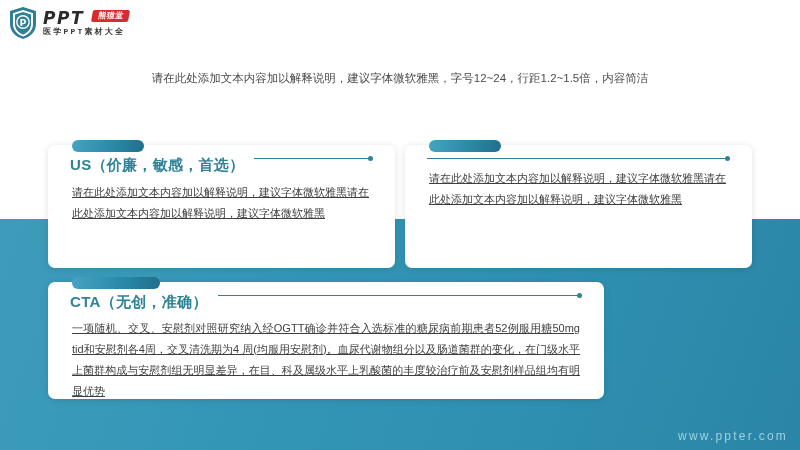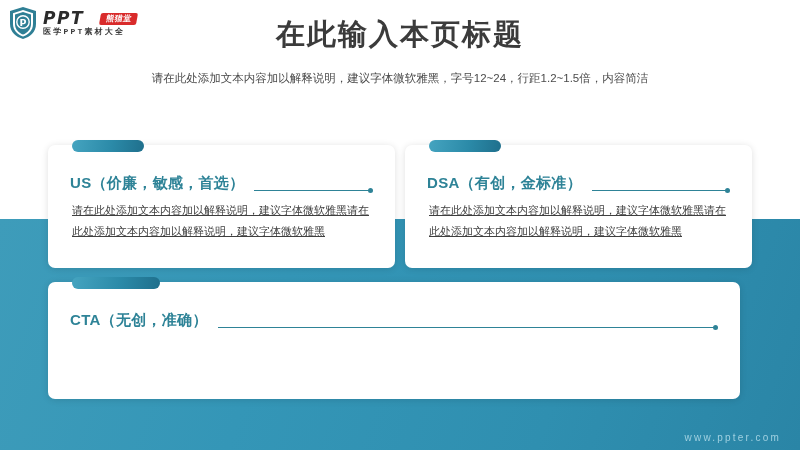--- a/index.html
+++ b/index.html
@@ -51,22 +51,22 @@
     display: block;
   }
   #logo-textblock {
     display: flex;
     flex-direction: column;
     justify-content: center;
     gap: 1px;
   }
   #logo-row1 {
     display: flex;
-    align-items: center;
-    gap: 16px;
+    align-items: flex-start;
+    gap: 8px;
   }
   #logo-ppt {
     font-family: "DejaVu Sans", sans-serif;
     font-size: 17px;
     font-weight: bold;
     font-style: italic;
     color: #2b2b2b;
     letter-spacing: 1.5px;
     line-height: 1;
   }
@@ -118,38 +118,38 @@
 
   
   .card {
     position: absolute;
     background: #ffffff;
     border-radius: 7px;
     box-shadow: 0 1px 7px rgba(0,0,0,0.13);
   }
   #card-us  { left: 48px;  top: 145px; width: 347px; height: 123px; }
   #card-dsa { left: 405px; top: 145px; width: 347px; height: 123px; }
-  #card-cta { left: 48px;  top: 282px; width: 692px; height: 117px; }
+  #card-cta { left: 48px;  top: 282px; width: 556px; height: 117px; }
 
   .card-tab {
     position: absolute;
     top: -5px;
     left: 24px;
     width: 72px;
     height: 12px;
     border-radius: 6px;
     background: linear-gradient(100deg, #45a4c0 0%, #2b8aa8 55%, #1f6f8c 100%);
   }
   #card-cta .card-tab { width: 88px; }
 
   .card-head {
     display: flex;
-    align-items: flex-end;
+    align-items: flex-start;
     padding: 0 22px;
-    margin-top: 29px;
+    margin-top: 11px;
     gap: 10px;
   }
   .card-title {
     font-size: 15px;
     font-weight: bold;
     color: #2e8397;
     white-space: nowrap;
     letter-spacing: 0.3px;
   }
   .head-rule {
@@ -181,23 +181,23 @@
     text-decoration: underline;
   }
   #card-cta .card-body {
     padding: 6px 24px 0 24px;
     line-height: 1.9;
   }
 
   
   #footer-url {
     position: absolute;
-    right: 19px;
+    right: 12px;
     bottom: 7px;
-    font-size: 10px;
+    font-size: 12px;
     color: #9fd0e0;
     letter-spacing: 2.2px;
   }
 </style>
 </head>
 <body>
 
 <div id="slide">
 
   <div id="teal-panel"></div>
@@ -212,56 +212,55 @@
     </svg>
     <div id="logo-textblock">
       <div id="logo-row1">
         <span id="logo-ppt">PPT</span>
         <span id="logo-badge">熊猫堂</span>
       </div>
       <div id="logo-sub">医学PPT素材大全</div>
     </div>
   </div>
 
-  <div id="page-title">在此输入本页标题</div>
 
   <div id="subtitle">
     <span class="sub-line">请在此处添加文本内容加以解释说明，建议字体微软雅黑，字号12~24，行距1.2~1.5倍，内容简洁</span>
   </div>
 
   <div class="card" id="card-us">
     <div class="card-tab"></div>
     <div class="card-head">
       <span class="card-title">US（价廉，敏感，首选）</span>
       <span class="head-rule">
         <span class="head-rule-line"></span>
         <span class="head-rule-dot"></span>
       </span>
     </div>
     <div class="card-body">请在此处添加文本内容加以解释说明，建议字体微软雅黑请在此处添加文本内容加以解释说明，建议字体微软雅黑</div>
   </div>
 
   <div class="card" id="card-dsa">
     <div class="card-tab"></div>
     <div class="card-head">
-      <span class="card-title">DSA（有创，金标准）</span>
       <span class="head-rule">
         <span class="head-rule-line"></span>
         <span class="head-rule-dot"></span>
       </span>
     </div>
     <div class="card-body">请在此处添加文本内容加以解释说明，建议字体微软雅黑请在此处添加文本内容加以解释说明，建议字体微软雅黑</div>
   </div>
 
   <div class="card" id="card-cta">
     <div class="card-tab"></div>
     <div class="card-head">
       <span class="card-title">CTA（无创，准确）</span>
       <span class="head-rule">
         <span class="head-rule-line"></span>
         <span class="head-rule-dot"></span>
       </span>
     </div>
+    <div class="card-body">一项随机、交叉、安慰剂对照研究纳入经OGTT确诊并符合入选标准的糖尿病前期患者52例服用糖50mg tid和安慰剂各4周，交叉清洗期为4 周(均服用安慰剂)。血尿代谢物组分以及肠道菌群的变化，在门级水平上菌群构成与安慰剂组无明显差异，在目、科及属级水平上乳酸菌的丰度较治疗前及安慰剂样品组均有明显优势</div>
   </div>
 
   <div id="footer-url">www.ppter.com</div>
 
 </div>
 
 </body></html>

